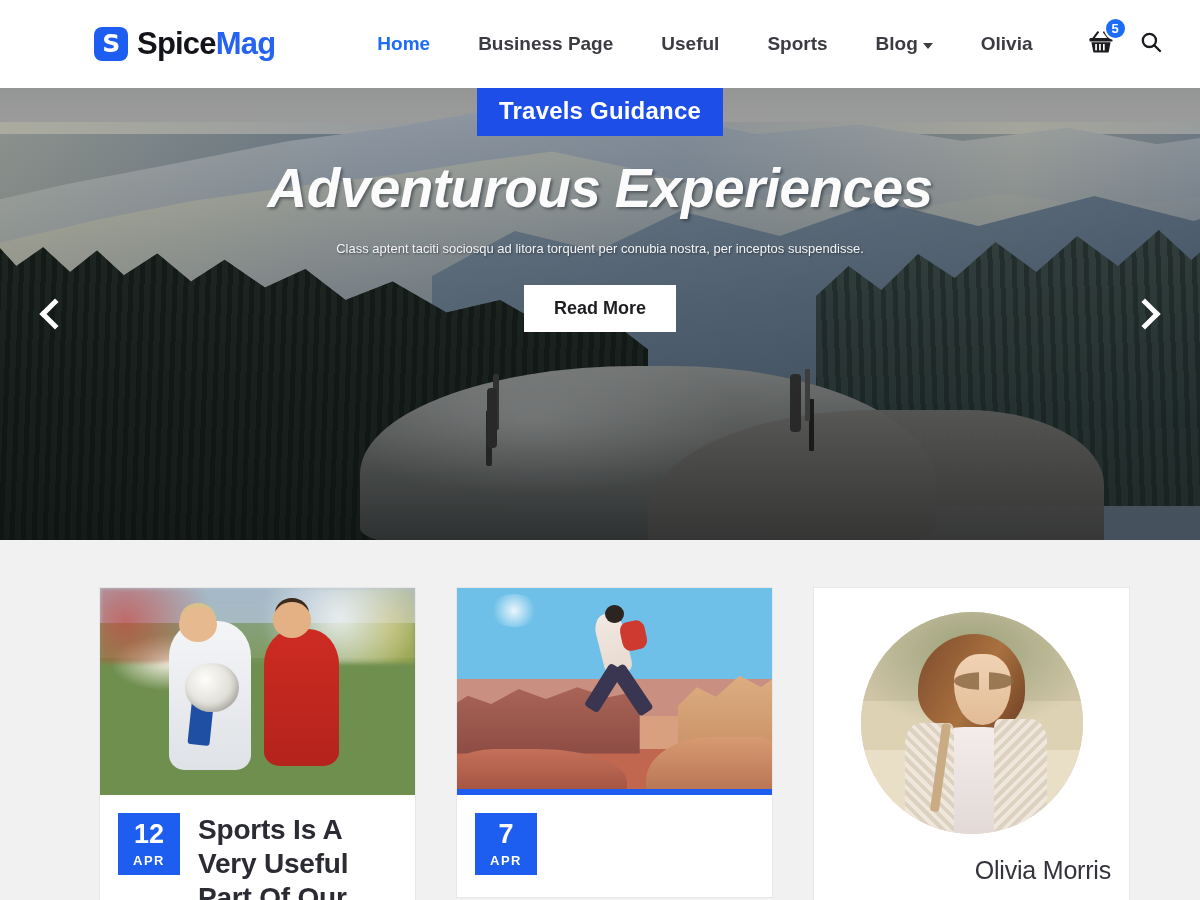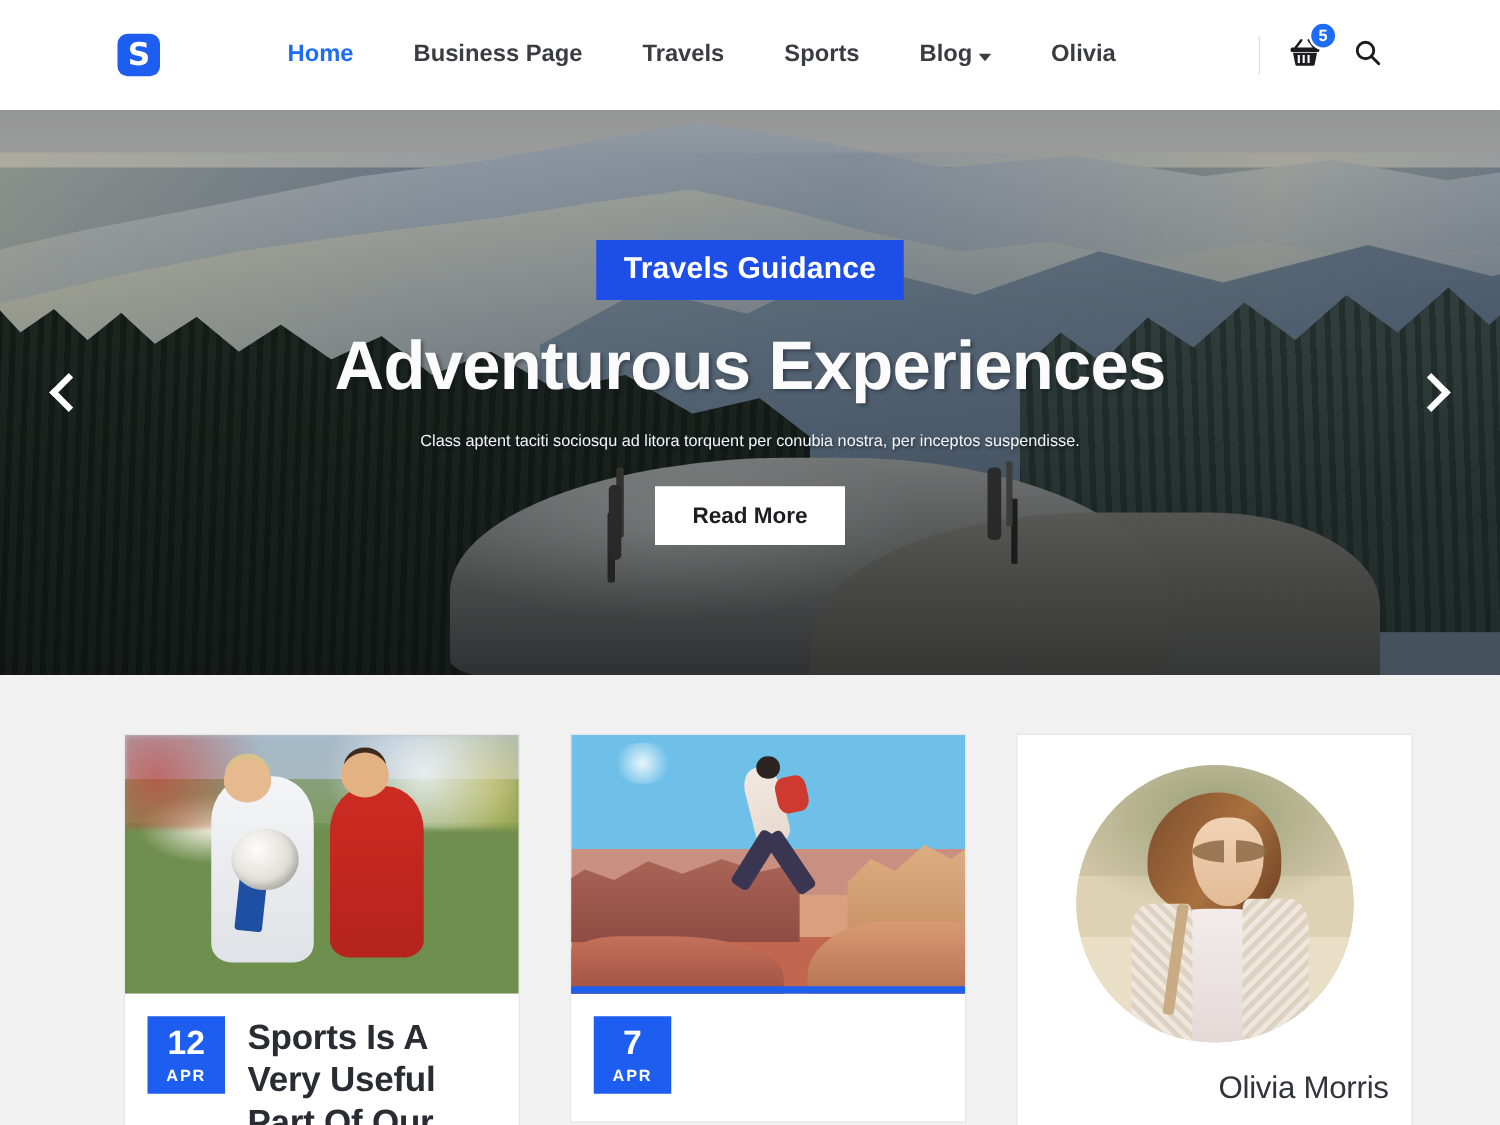--- a/index.html
+++ b/index.html
@@ -190,39 +190,39 @@
 
   .hero-shade {
     position: absolute; inset: 0;
     background: linear-gradient(180deg, rgba(20,28,38,.05) 0%, rgba(18,26,36,.18) 45%, rgba(10,14,20,.28) 100%);
   }
 
   .hero-content {
     position: relative;
     z-index: 5;
     text-align: center;
-    padding-top: 104px;
   }
   .hero-badge {
     display: inline-block;
     background: #1d4fe8;
     color: #ffffff;
     font-size: 24px;
     font-weight: 700;
     letter-spacing: .2px;
     padding: 9px 22px 11px;
   }
   .hero-title {
     margin-top: 22px;
     font-size: 55px;
     font-weight: 700;
     color: #fbfbfb;
     letter-spacing: -0.6px;
     text-shadow: 2px 2px 3px rgba(20,25,35,.45);
     line-height: 1.1;
+    font-style: italic;
   }
   .hero-sub {
     margin-top: 22px;
     font-size: 13px;
     color: #f4f5f6;
     text-shadow: 1px 1px 2px rgba(15,20,28,.5);
   }
   .hero-btn {
     margin-top: 29px;
     display: inline-block;
@@ -479,31 +479,34 @@
 </style>
 </head>
 <body>
 
 <header class="header">
 
   <div class="brand">
     <div class="brand-mark">
       <span>S</span>
     </div>
+    <div class="brand-text">
+      <span class="a">Spice</span><span class="b">Mag</span>
+    </div>
   </div>
 
   <nav class="nav">
     <div class="nav-item active">
       <span>Home</span>
     </div>
     <div class="nav-item">
       <span>Business Page</span>
     </div>
     <div class="nav-item">
-      <span>Travels</span>
+      <span>Useful</span>
     </div>
     <div class="nav-item">
       <span>Sports</span>
     </div>
     <div class="nav-item">
       <span>Blog</span>
       <i class="caret"></i>
     </div>
     <div class="nav-item">
       <span>Olivia</span>

